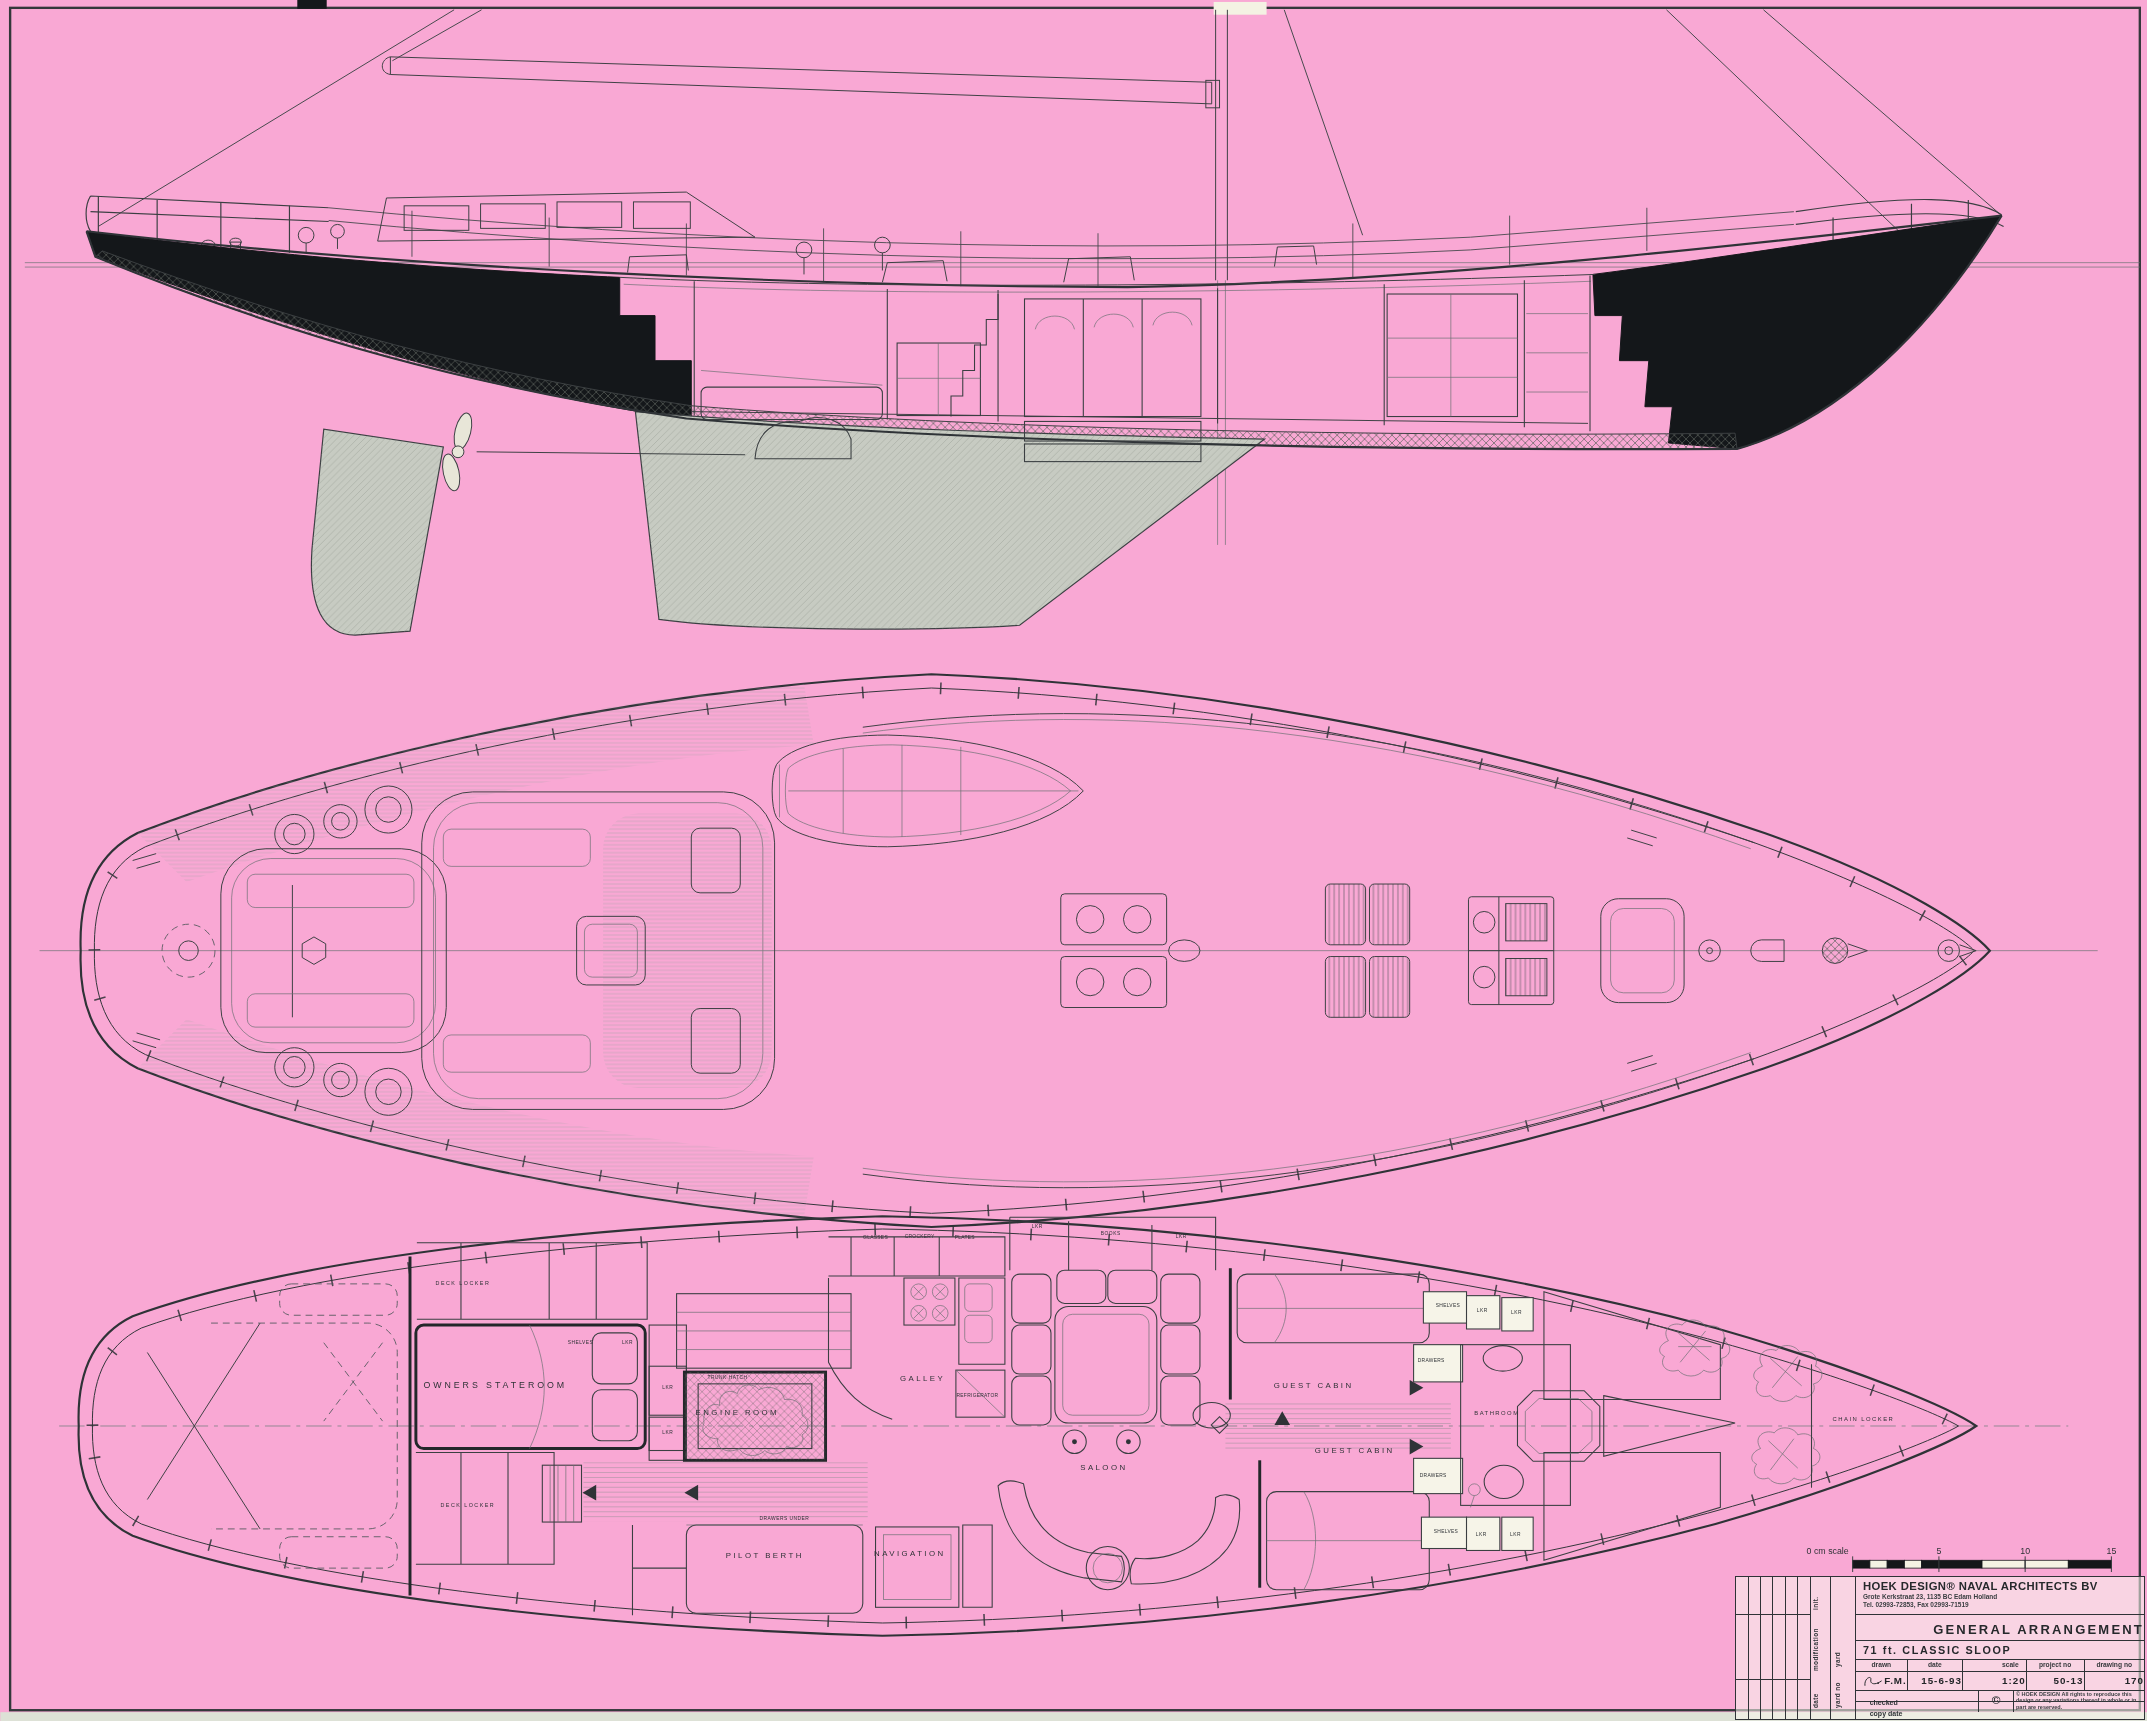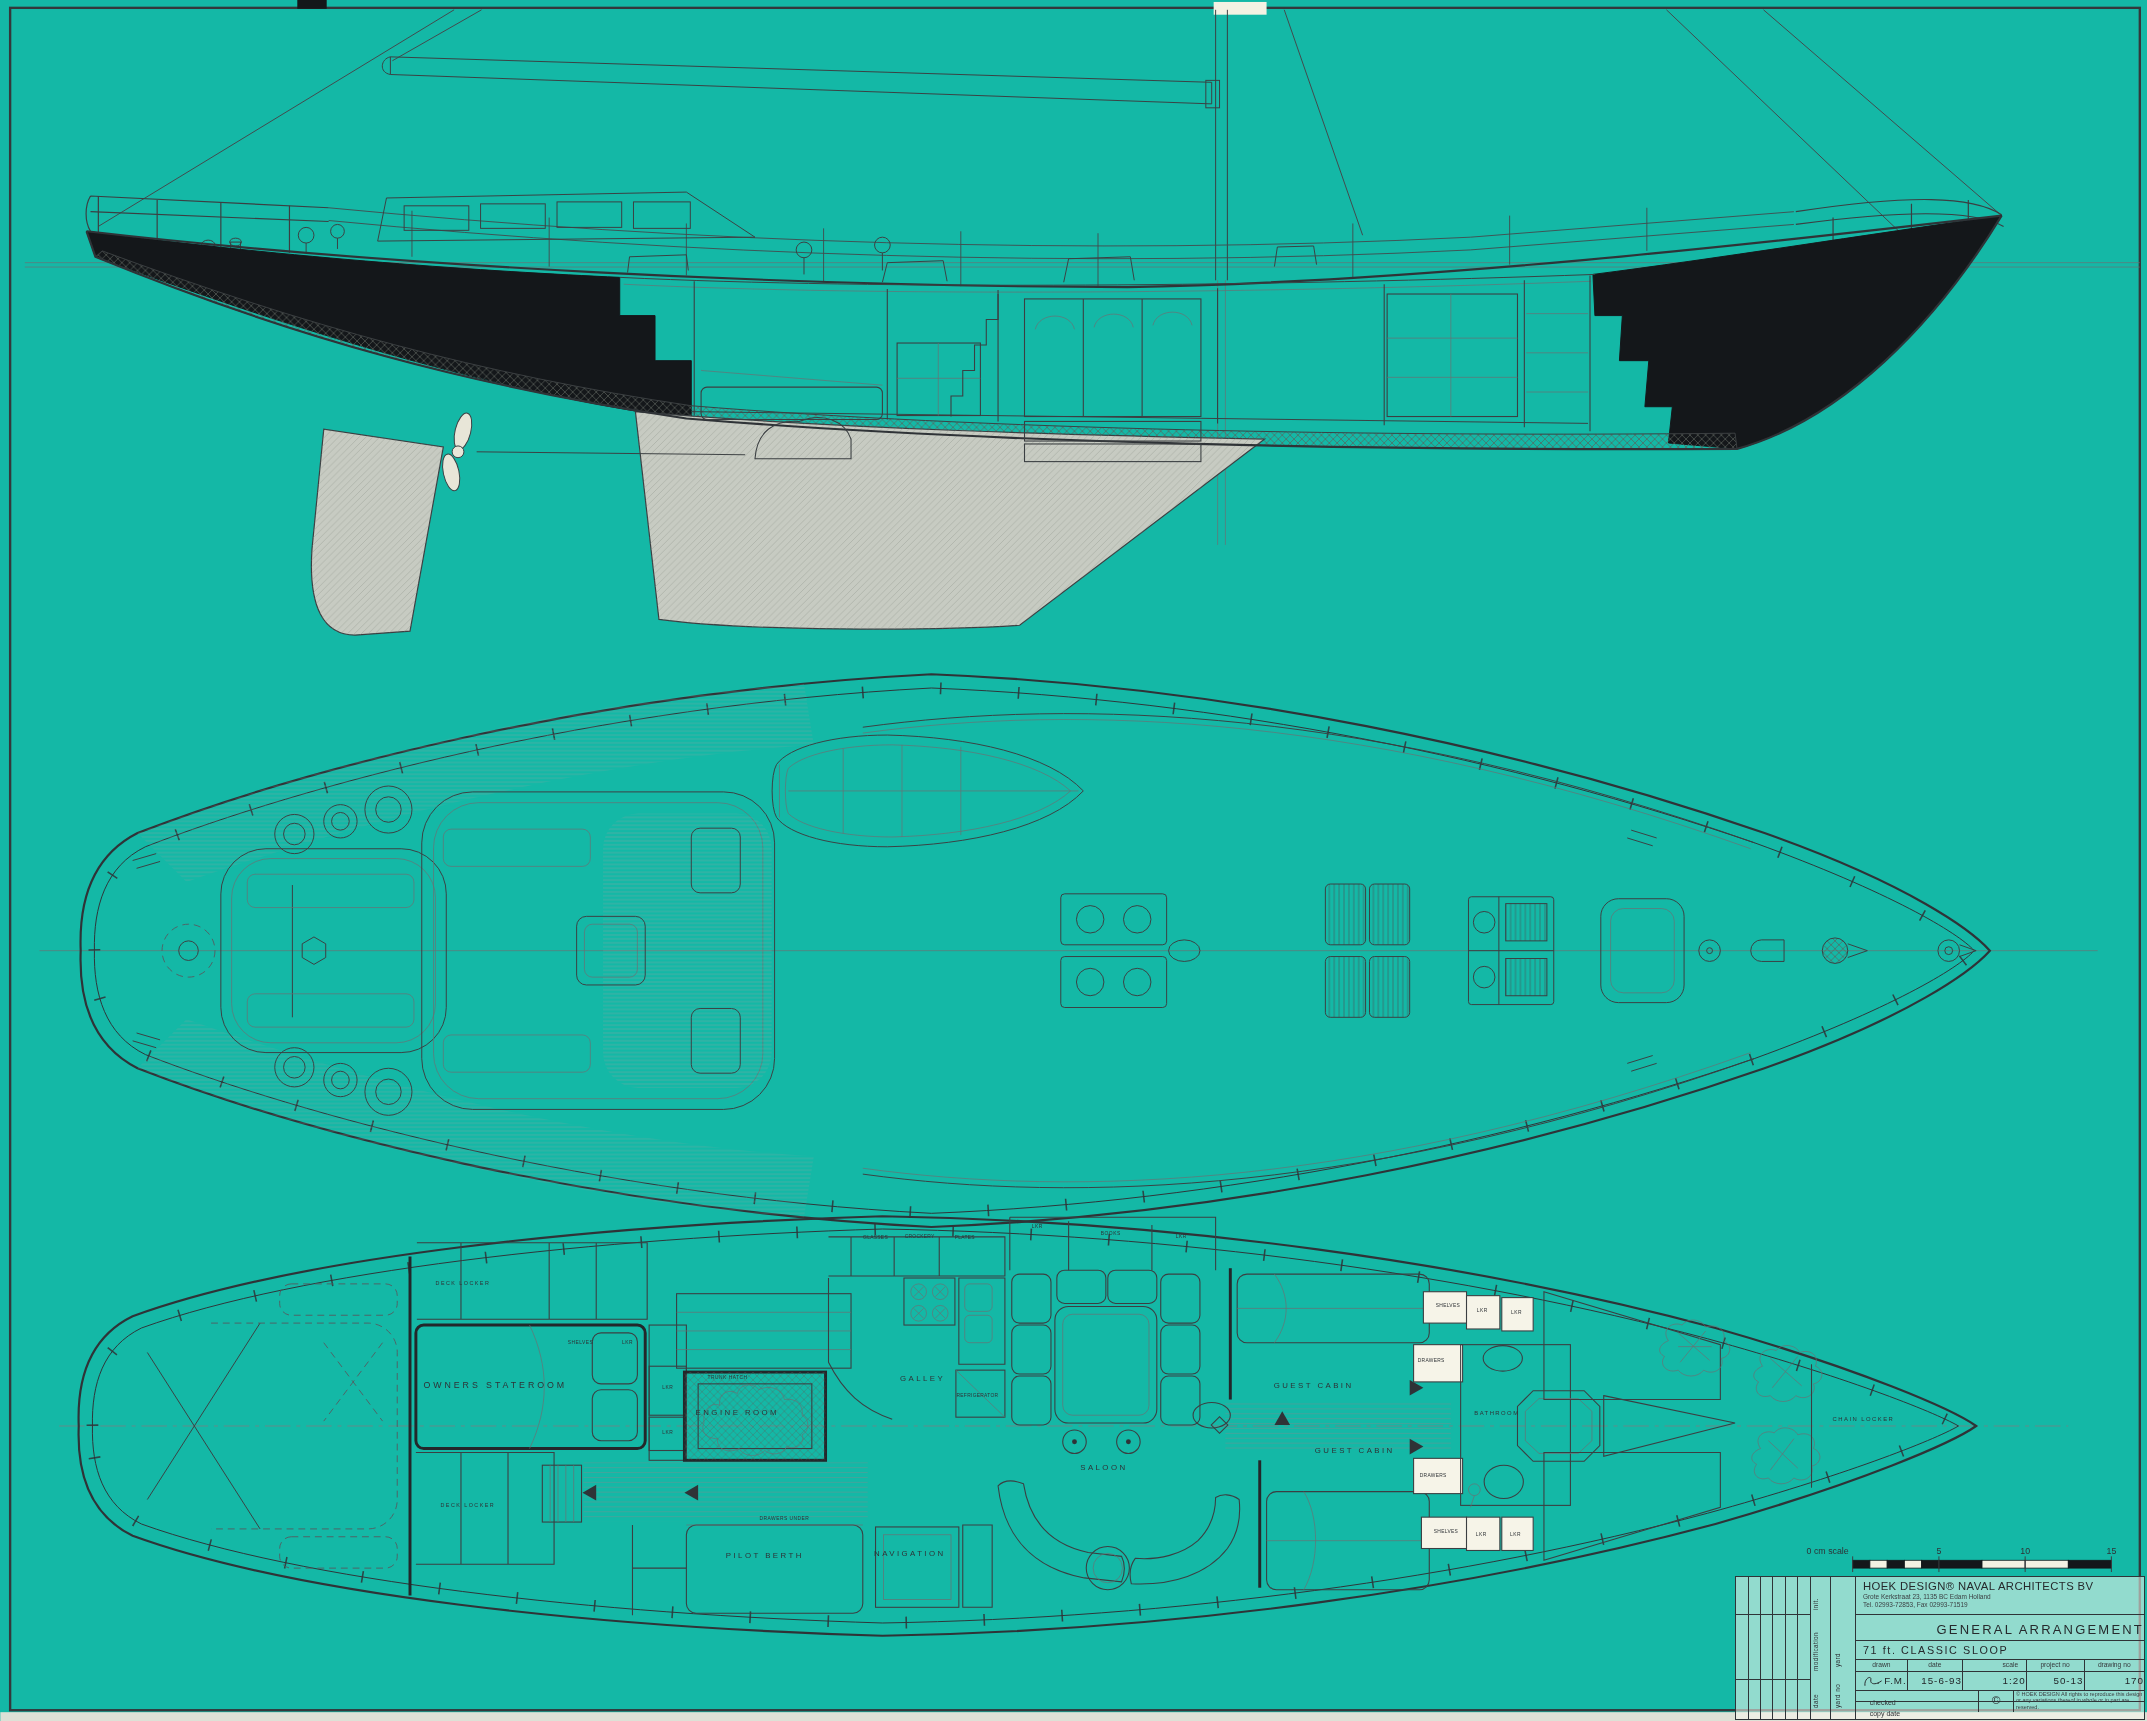--- a/index.html
+++ b/index.html
@@ -1,34 +1,34 @@
 <!DOCTYPE html>
 <html><head>
 <meta charset="utf-8">
 <style>
   html,body{margin:0;padding:0;background:#d8dbd2;}
-  #sheet{position:relative;width:2148px;height:1721px;background:#14b8a6;overflow:hidden;
+  #sheet{position:relative;width:2148px;height:1721px;background:#f9a8d4;overflow:hidden;
          font-family:"Liberation Sans",sans-serif;color:#2f3337;}
   svg{position:absolute;left:0;top:0;}
   .hull-line{fill:none;stroke:#2f3337;stroke-width:2.2;}
   .hull-inner{fill:none;stroke:#2f3337;stroke-width:1;}
   .thin{fill:none;stroke:#3b3f42;stroke-width:1;}
   .xthin{fill:none;stroke:#6b6f72;stroke-width:.7;}
   .furn{fill:none;stroke:#3b3f42;stroke-width:1.1;}
   .heavy{fill:none;stroke:#23272a;stroke-width:3;}
   .dash{fill:none;stroke:#555a5e;stroke-width:.9;stroke-dasharray:7 5;}
   .cl{fill:none;stroke:#7a7f82;stroke-width:.8;stroke-dasharray:26 6 4 6;}
   .frame-ticks{fill:none;stroke:#2f3337;stroke-width:12;stroke-dasharray:1.6 78;}
   .blackfill{fill:#14171a;stroke:#14171a;stroke-width:1;}
   .grayfill{fill:#c7cbc2;stroke:#3b3f42;stroke-width:1.2;}
   .plan-label{font-family:"Liberation Sans",sans-serif;fill:#2e3236;text-anchor:middle;}
   .sb-label{font-family:"Liberation Sans",sans-serif;fill:#2e3236;font-size:9px;}
   
   #titleblock{position:absolute;left:1735px;top:1576px;width:410px;height:144px;
-      border:1.6px solid #2f3337;box-sizing:border-box;background:rgba(250,248,238,.55);}
+      border:1.6px solid #2f3337;box-sizing:border-box;background:rgba(250,248,238,.55);font-weight:bold;}
   #titleblock .vline{position:absolute;top:0;bottom:0;width:0;border-left:0.8px solid #2f3337;}
   #titleblock .hline{position:absolute;height:0;border-top:0.8px solid #2f3337;}
   .rot{position:absolute;transform:rotate(-90deg);transform-origin:left top;
        font-size:6.4px;letter-spacing:0.4px;white-space:nowrap;color:#2f3337;}
   #tb-main{position:absolute;left:119px;top:0;right:0;bottom:0;border-left:1.2px solid #2f3337;}
   .tb-row{position:absolute;left:0;right:0;border-top:1px solid #2f3337;box-sizing:border-box;}
   .tb-company{top:0;height:37px;border-top:none;padding:2.9px 0 0 6.9px;}
   .tb-name{font-size:11.3px;letter-spacing:0.4px;color:#26292c;}
   .tb-addr{font-size:6.5px;line-height:1.25;color:#3a3e41;margin-top:1px;}
   .tb-ga{top:37px;height:25.5px;font-size:13px;letter-spacing:2.2px;padding:6.9px 0 0 6.9px;color:#26292c;text-align:right;}

